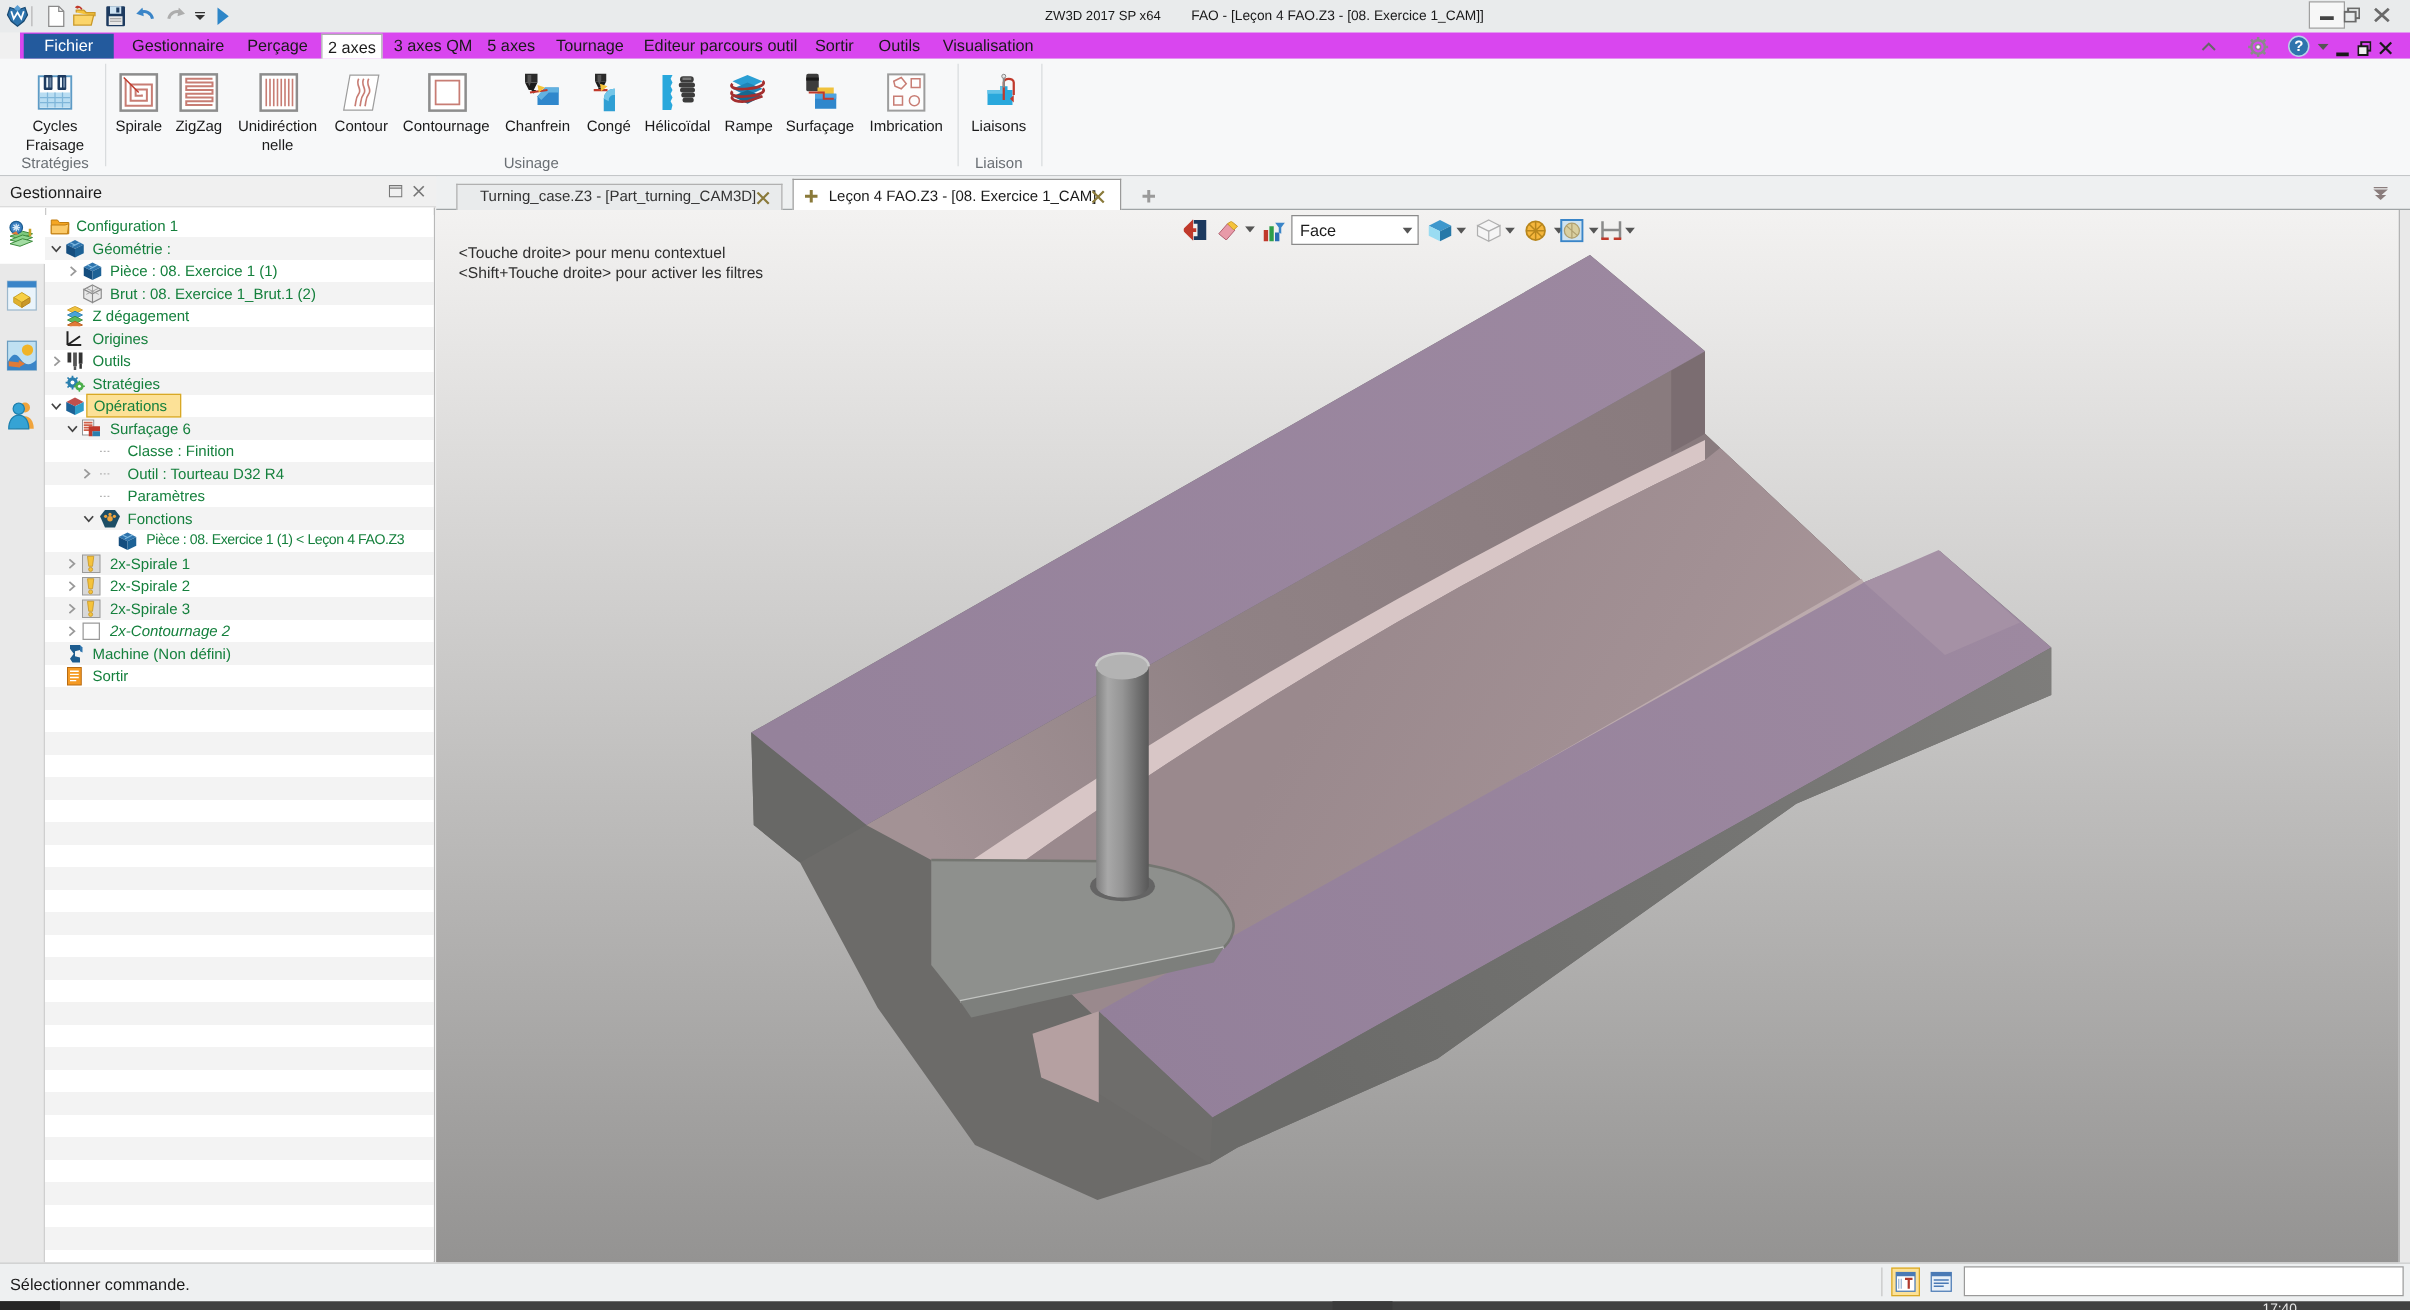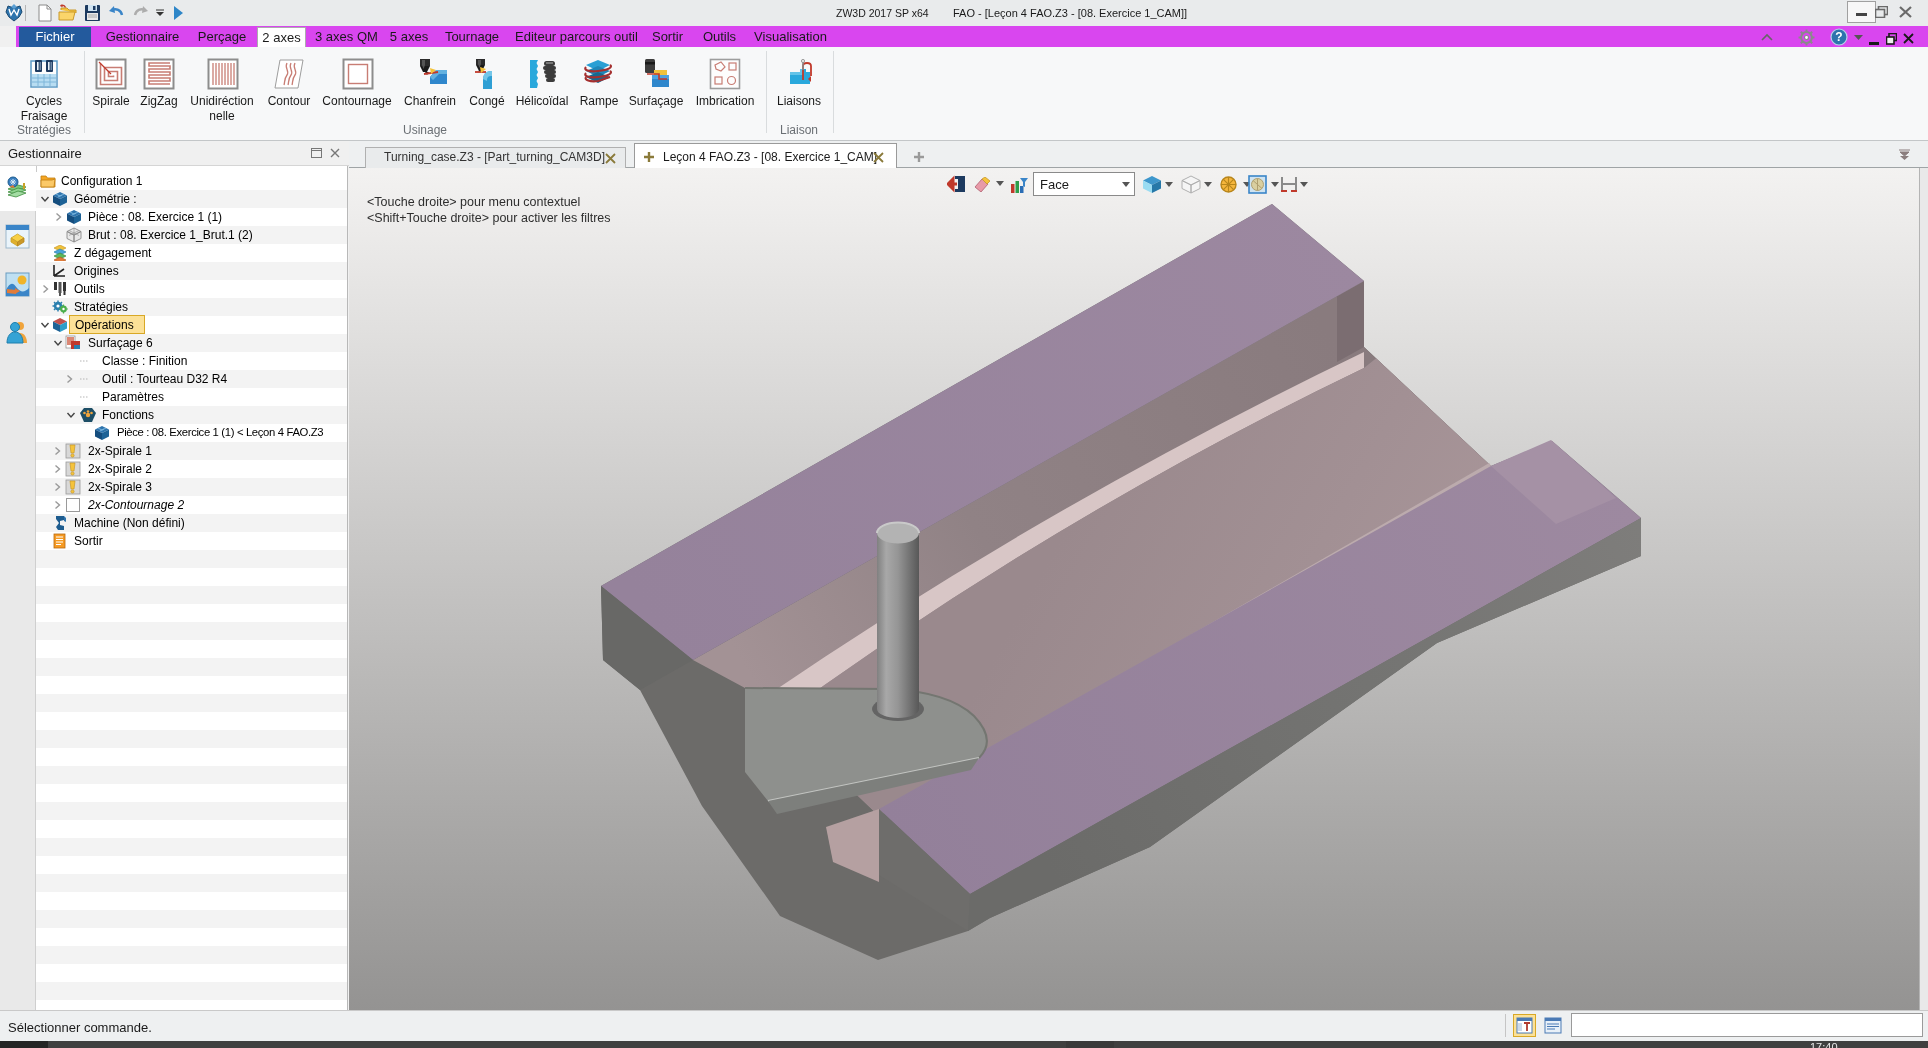--- a/index.html
+++ b/index.html
@@ -19,21 +19,21 @@
   .rlab { position:absolute; top:47px; font-size:12px; color:#1a1a1a; text-align:center; white-space:pre; line-height:15px; }
   .rgroup { position:absolute; top:76px; font-size:12px; color:#6a6f74; text-align:center; }
   .rsep { position:absolute; top:4px; width:1px; height:82px; background:#d9dcde; }
   
   #panelhdr { position:absolute; left:0; top:141px; width:349px; height:25px; background:#f0f0f0; border-bottom:1px solid #d5d5d5;}
   #panelhdr span { position:absolute; left:8px; top:5px; font-size:13px; color:#1a1a1a; }
   #iconstrip { position:absolute; left:0; top:166px; width:36px; height:844px; background:#e9e9e9; border-right:1px solid #cfcfcf; }
   #treearea { position:absolute; left:36px; top:166px; width:312px; height:844px; background:#ffffff; border-right:1px solid #b8b8b8; overflow:hidden; box-shadow: inset 1px 0 0 #c9c9c9, inset 0 -1px 0 #c9c9c9; }
   #rightstrip { position:absolute; left:1919px; top:168px; width:9px; height:842px; background:#e9e9e9; border-left:1px solid #b4b4b4; }
   .trow { position:absolute; left:0; width:311px; height:18px; }
-  .tlabel { position:absolute; top:2px; font-size:12px; color:#000000; white-space:pre;text-align:right; }
+  .tlabel { position:absolute; top:2px; font-size:12px; color:#15803d; white-space:pre;text-align:right; }
   .chev { position:absolute; top:4px; width:10px; height:10px; }
   .ticon { position:absolute; top:1px; width:16px; height:16px; }
   
   #tabbar { position:absolute; left:349px; top:141px; width:1579px; height:27px; background:#eef0f1; border-bottom:1px solid #9fa4a6; }
   
   #viewport { position:absolute; left:349px; top:168px; width:1570px; height:842px; background:linear-gradient(#f3f2f1, #949392); }
   .hint { position:absolute; left:18px; font-size:12.5px; color:#2e2e2e; }
   
   #statusbar { position:absolute; left:0; top:1010px; width:1928px; height:31px; background:#eef0f1; border-top:1px solid #c9c9c9; }
   #statusbar .stxt { position:absolute; left:8px; top:9px; font-size:13px; color:#1a1a1a; }

